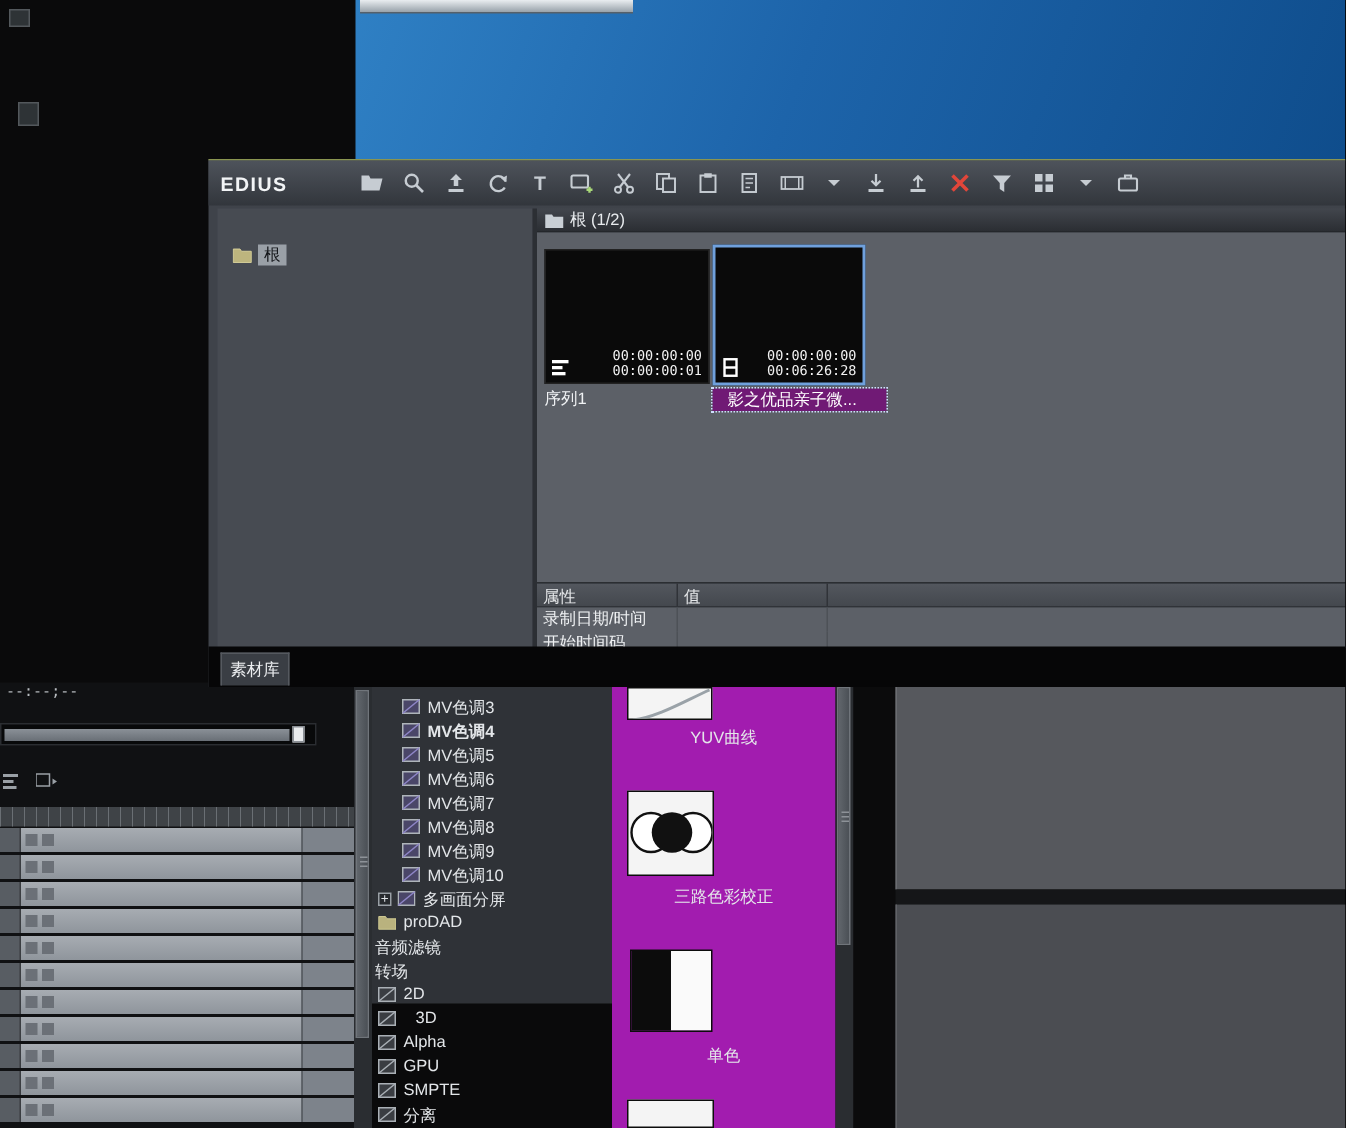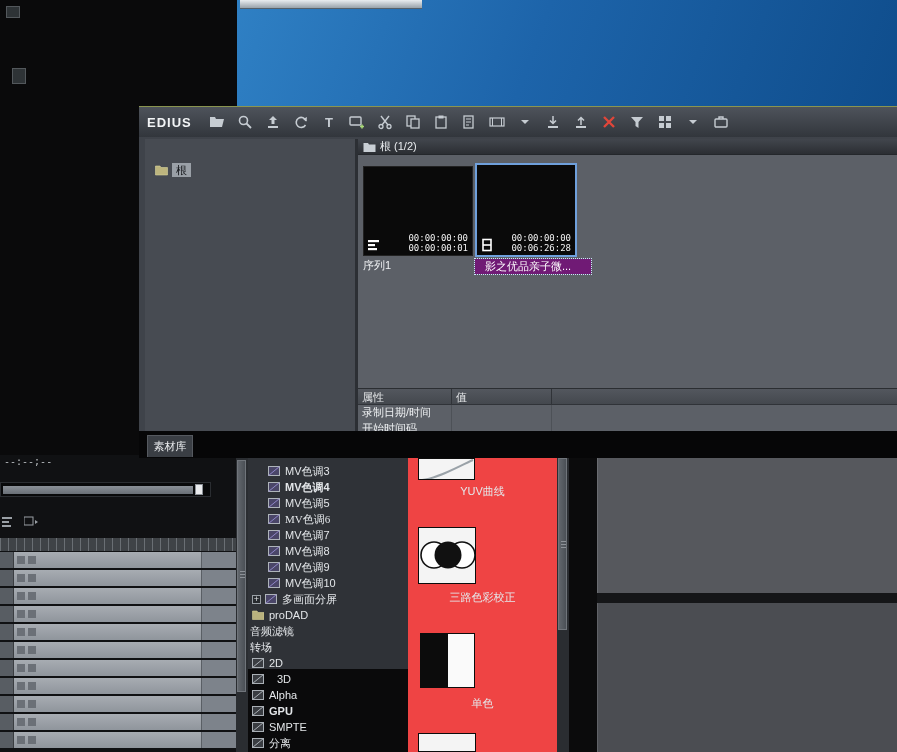--- a/index.html
+++ b/index.html
@@ -13,21 +13,21 @@
   .win-fragment{left:240px;top:0;width:182px;height:8px;
     background:linear-gradient(#e9edf0,#98a2aa);border-bottom:1px solid #55606a;}
   .desk-icon{background:#2e3336;border:1px solid #53585c;}
   .desk-icon-a{left:6px;top:6px;width:12px;height:10px;}
   .desk-icon-b{left:12px;top:68px;width:12px;height:14px;}
 
   
   .bin{left:139px;top:106px;width:758px;height:352px;background:#3f434a;
        border-top:1px solid #8a9550;box-sizing:border-box;}
   .bin-titlebar{position:absolute;left:0;top:0;right:0;height:30px;
-       background:linear-gradient(#4e535b,#32363c);display:flex;align-items:center;padding:0 8px;box-sizing:border-box;}
+       background:linear-gradient(#4e535b,#32363c);display:flex;align-items:center;padding:0 8px;box-sizing:border-box;gap:31px;}
   .bin-title{font-weight:bold;font-size:13px;color:#f2f4f6;letter-spacing:1px;margin-right:16px;}
   .bin-toolbar{display:flex;align-items:center;gap:10px;}
   .bin-tool{width:18px;height:18px;display:flex;align-items:center;justify-content:center;background:transparent;border:none;padding:0;}
   .bin-tool svg{display:block;}
 
   .panel-header{height:16px;background:linear-gradient(#42464d,#2b2e33);
        display:flex;align-items:center;padding:0 5px;color:#e8ebee;font-size:11px;gap:4px;box-sizing:border-box;
        border-bottom:1px solid #24272b;}
   .folders-panel{left:6px;top:32px;width:210px;height:293px;background:#474b52;}
   .panel-close{margin-left:auto;color:#d6dade;font-size:11px;line-height:11px;background:none;border:none;padding:0;}
@@ -82,21 +82,21 @@
   .thumbs-scrollbar{left:557px;top:458px;width:12px;height:294px;}
   .sb-thumb{position:absolute;left:1px;width:9px;background:linear-gradient(90deg,#61666c,#4b5056);border:1px solid #70757b;box-sizing:border-box;}
   .sb-grip{position:absolute;left:2px;width:5px;height:1px;background:#8d9298;}
 
   .effects-panel{left:248px;top:458px;width:160px;height:211px;background:#2f3237;padding-top:5px;box-sizing:border-box;}
   .tree-row{height:16px;display:flex;align-items:center;color:#e3e6e9;font-size:11px;gap:4px;}
   .expander{width:9px;height:9px;background:#272a2e;border:1px solid #9aa0a6;color:#dfe3e6;font-size:9px;line-height:8px;
        display:flex;align-items:center;justify-content:center;box-sizing:border-box;}
   .tree-icon{width:13px;height:12px;display:flex;}
 
-  .thumbs-panel{left:408px;top:458px;width:149px;height:294px;background:#ef4444;}
+  .thumbs-panel{left:408px;top:458px;width:149px;height:294px;background:#a21caf;}
   .fx-thumb{position:absolute;box-sizing:border-box;}
   .fx-box{background:#f4f4f4;border:1px solid #0c0c0c;box-sizing:border-box;overflow:hidden;}
   .fx-label{position:absolute;left:0;width:100%;text-align:center;color:#e4e7ea;font-size:11px;}
   .mono-box{background:linear-gradient(90deg,#0c0c0c 0 50%,#fafafa 50% 100%);}
 
   .gap-col{left:569px;top:458px;width:28px;height:294px;background:#0b0b0c;}
   .panel-a{left:597px;top:458px;width:300px;height:135px;background:#56585d;border-left:1px solid #6a6c71;}
   .h-div{left:597px;top:593px;width:300px;height:10px;background:#151618;}
   .panel-b{left:597px;top:603px;width:300px;height:149px;background:#4b4d52;border-left:1px solid #606267;}
 </style>
@@ -253,21 +253,21 @@
       </div>
       <div class="tree-row" style="padding-left: 20px;">
         <span class="tree-icon">
           <svg width="12" height="12" viewBox="0 0 12 12">
             <rect x="0.5" y="1.5" width="11" height="9" fill="#4a4668" stroke="#aeb4ba"></rect>
             <path d="M0.5 10.5l11-9" stroke="#8f86c8"></path>
           </svg>
         </span>
         <span>MV色调5</span>
       </div>
-      <div class="tree-row" style="padding-left: 20px; font-family: Liberation Serif, serif;">
+      <div class="tree-row" style="padding-left: 20px;">
         <span class="tree-icon">
           <svg width="12" height="12" viewBox="0 0 12 12">
             <rect x="0.5" y="1.5" width="11" height="9" fill="#4a4668" stroke="#aeb4ba"></rect>
             <path d="M0.5 10.5l11-9" stroke="#8f86c8"></path>
           </svg>
         </span>
         <span>MV色调6</span>
       </div>
       <div class="tree-row" style="padding-left: 20px;">
         <span class="tree-icon">
@@ -349,21 +349,21 @@
       </div>
       <div class="tree-row" style="padding-left: 4px;">
         <span class="tree-icon">
           <svg width="12" height="12" viewBox="0 0 12 12">
             <rect x="0.5" y="1.5" width="11" height="9" fill="#3a3d42" stroke="#aab0b6"></rect>
             <path d="M0.5 10.5l11-9" stroke="#aab0b6"></path>
           </svg>
         </span>
         <span>Alpha</span>
       </div>
-      <div class="tree-row" style="padding-left: 4px; font-weight: bold;">
+      <div class="tree-row" style="padding-left: 4px;">
         <span class="tree-icon">
           <svg width="12" height="12" viewBox="0 0 12 12">
             <rect x="0.5" y="1.5" width="11" height="9" fill="#3a3d42" stroke="#aab0b6"></rect>
             <path d="M0.5 10.5l11-9" stroke="#aab0b6"></path>
           </svg>
         </span>
         <span>GPU</span>
       </div>
       <div class="tree-row" style="padding-left: 4px;">
         <span class="tree-icon">

